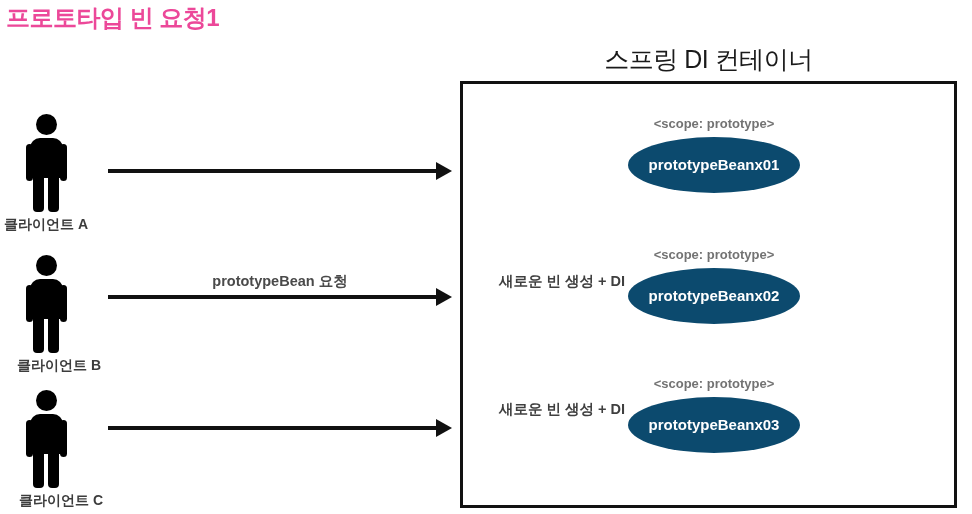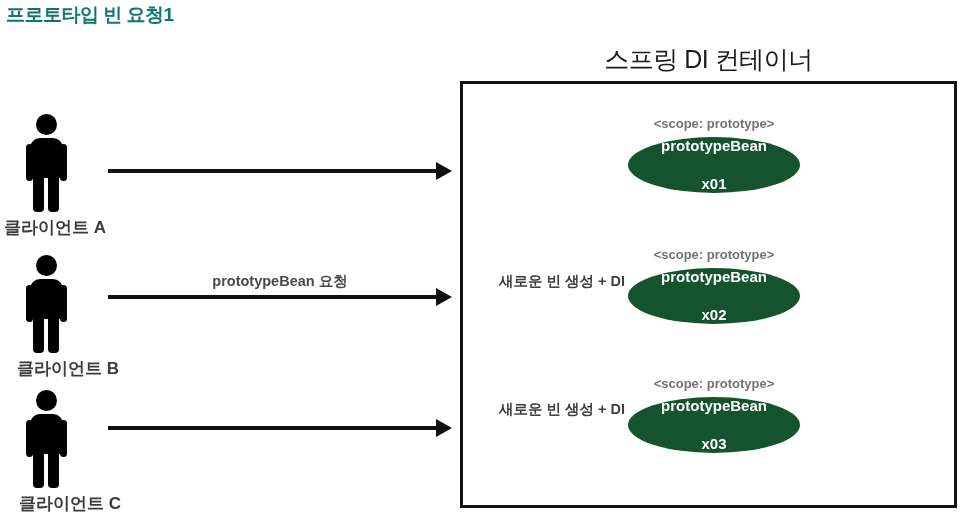--- a/index.html
+++ b/index.html
@@ -16,23 +16,23 @@
     height: 514px;
     background: #ffffff;
     overflow: hidden;
   }
 
   
   .slide-title {
     position: absolute;
     left: 6px;
     top: 2px;
-    font-size: 19px;
-    font-weight: bold;
-    color: #0f766e;
+    font-size: 24px;
+    font-weight: bold;
+    color: #ec4899;
     letter-spacing: -0.5px;
     white-space: nowrap;
   }
 
   
   .container-title {
     position: absolute;
     left: 460px;
     top: 43px;
     width: 497px;
@@ -115,21 +115,21 @@
     left: 30px;
     top: 56px;
     width: 11px;
     height: 42px;
     background: #000000;
     border-radius: 0 0 4px 4px;
   }
   .client-label {
     position: absolute;
     left: 0;
-    font-size: 17px;
+    font-size: 14px;
     font-weight: bold;
     color: #3c3c3c;
     white-space: nowrap;
   }
 
   
   .arrow-wrap {
     position: absolute;
     height: 18px;
   }
@@ -173,25 +173,25 @@
     font-weight: bold;
     color: #737373;
     white-space: nowrap;
     text-align: center;
   }
   .bean-ellipse {
     position: absolute;
     width: 172px;
     height: 56px;
     border-radius: 50%;
-    background: #14532d;
+    background: #0c4a6e;
     display: flex;
-    flex-direction: column;
+    flex-direction: row;
     align-items: center;
-    justify-content: space-between;
+    justify-content: center;
     color: #ffffff;
     font-size: 15px;
     font-weight: bold;
     line-height: 1.22;
   }
   .bean-ellipse span {
     display: block;
   }
 </style>
 </head>

